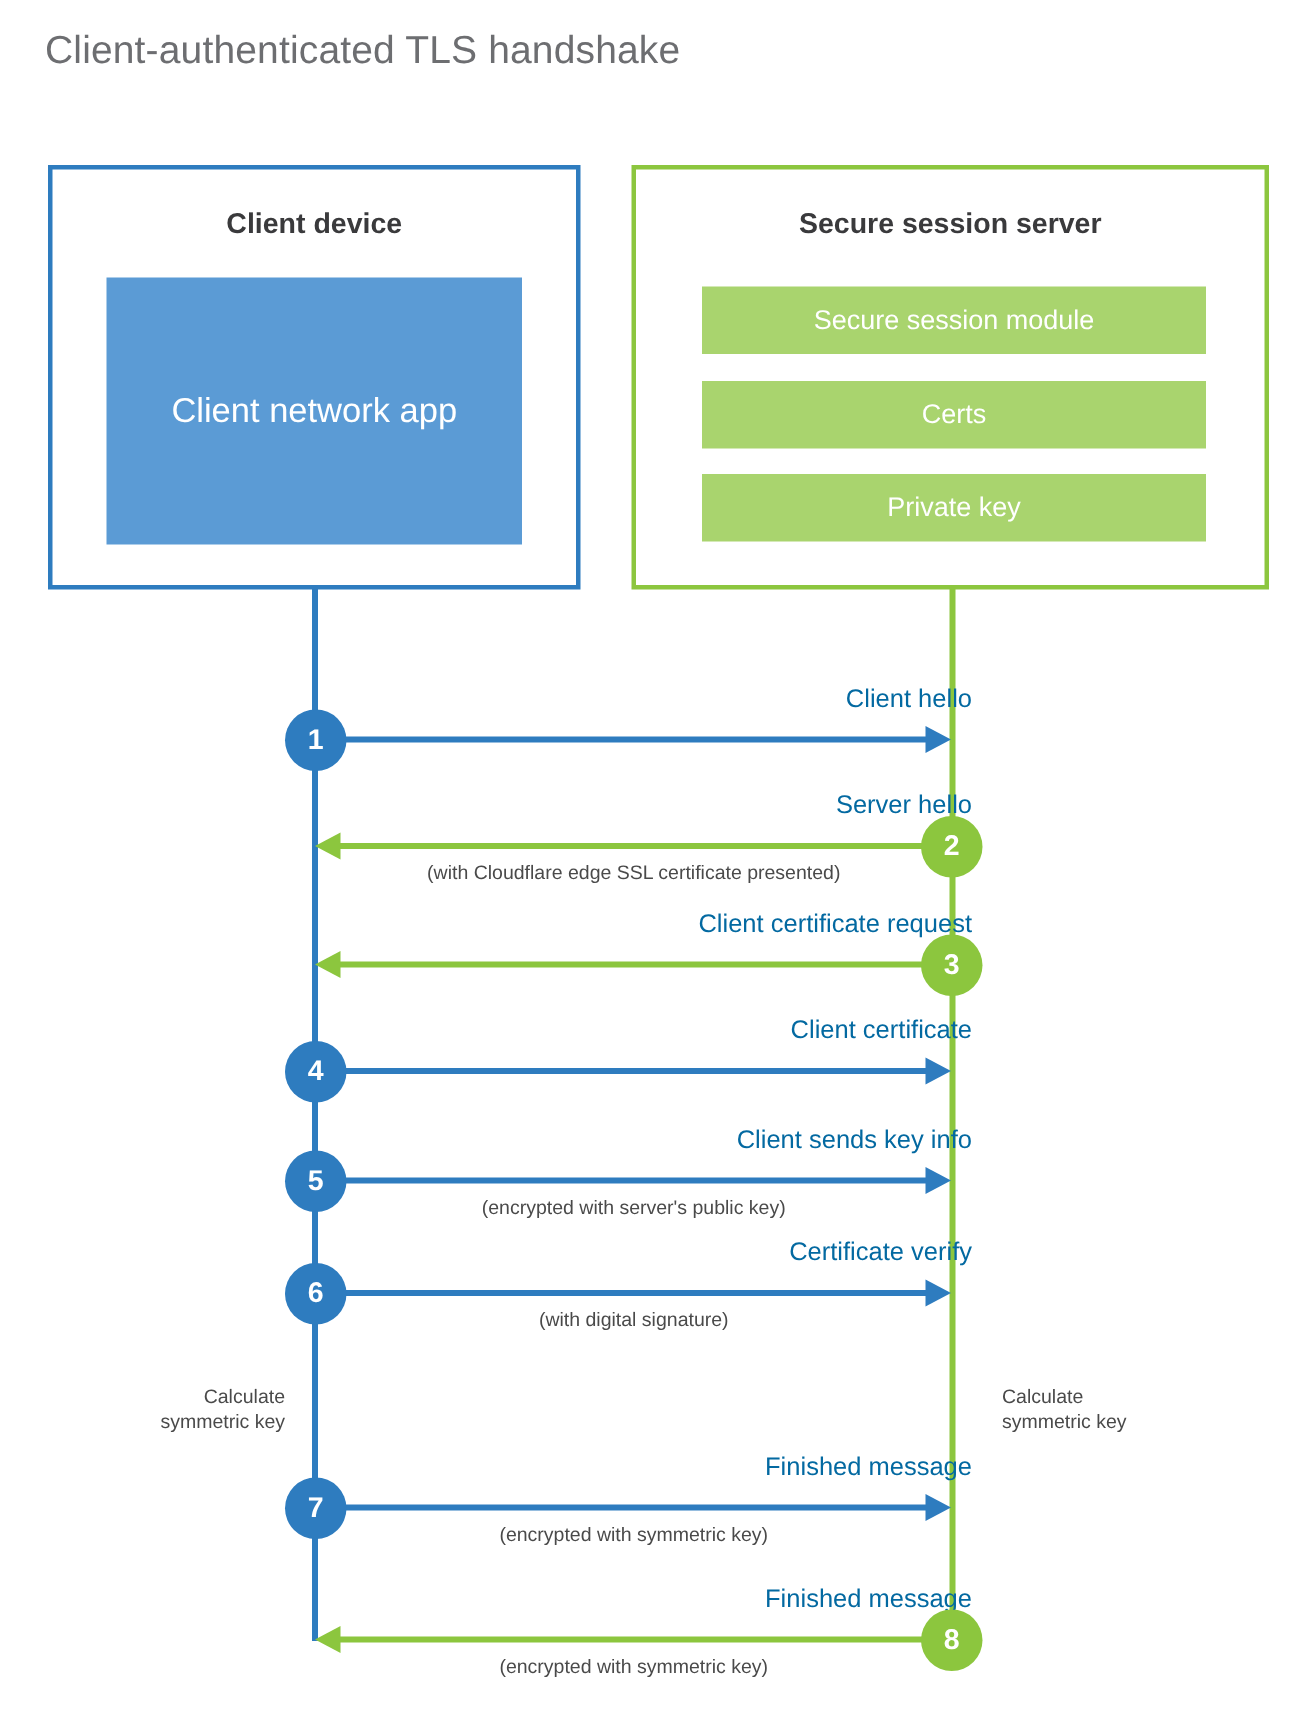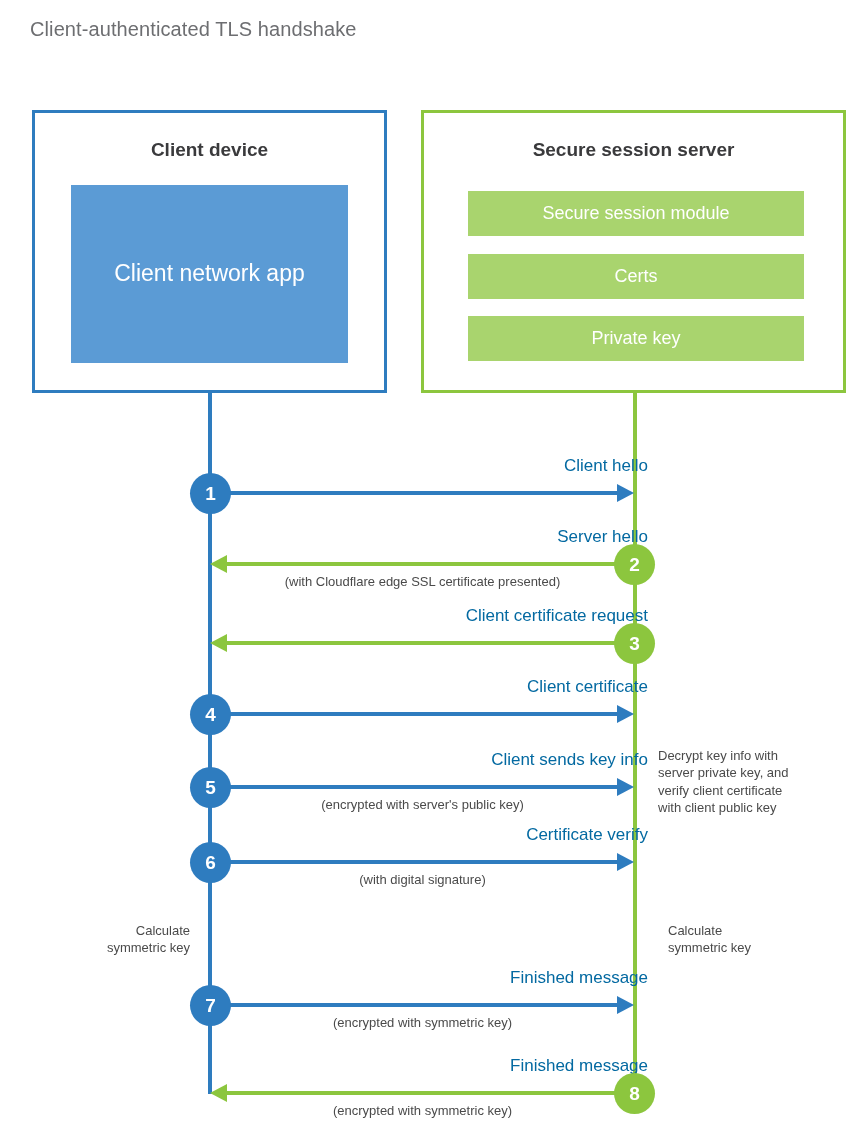--- a/index.html
+++ b/index.html
@@ -17,21 +17,21 @@
     height: 1146px;
     overflow: hidden;
     background: #ffffff;
   }
 
   
   #title {
     position: absolute;
     left: 30px;
     top: 18px;
-    font-size: 20px;
+    font-size: 26px;
     font-weight: 400;
     color: #6d6e71;
     letter-spacing: 0.1px;
     white-space: nowrap;
   }
 
   
   .party-box {
     position: absolute;
     box-sizing: border-box;
@@ -288,26 +288,20 @@
   </div>
 
   <div class="msg to-client" style="top:1093px">
     <div class="msg-label">Finished message</div>
     <div class="arrow-line"></div>
     <div class="arrow-head"></div>
     <div class="msg-sub">(encrypted with symmetric key)</div>
     <div class="step-circle green">8</div>
   </div>
 
-  <div id="note-decrypt" class="side-note">
-    <span class="note-line">Decrypt key info with</span>
-    <span class="note-line">server private key, and</span>
-    <span class="note-line">verify client certificate</span>
-    <span class="note-line">with client public key</span>
-  </div>
 
   <div id="note-calc-left" class="side-note">
     <span class="note-line">Calculate</span>
     <span class="note-line">symmetric key</span>
   </div>
 
   <div id="note-calc-right" class="side-note">
     <span class="note-line">Calculate</span>
     <span class="note-line">symmetric key</span>
   </div>

